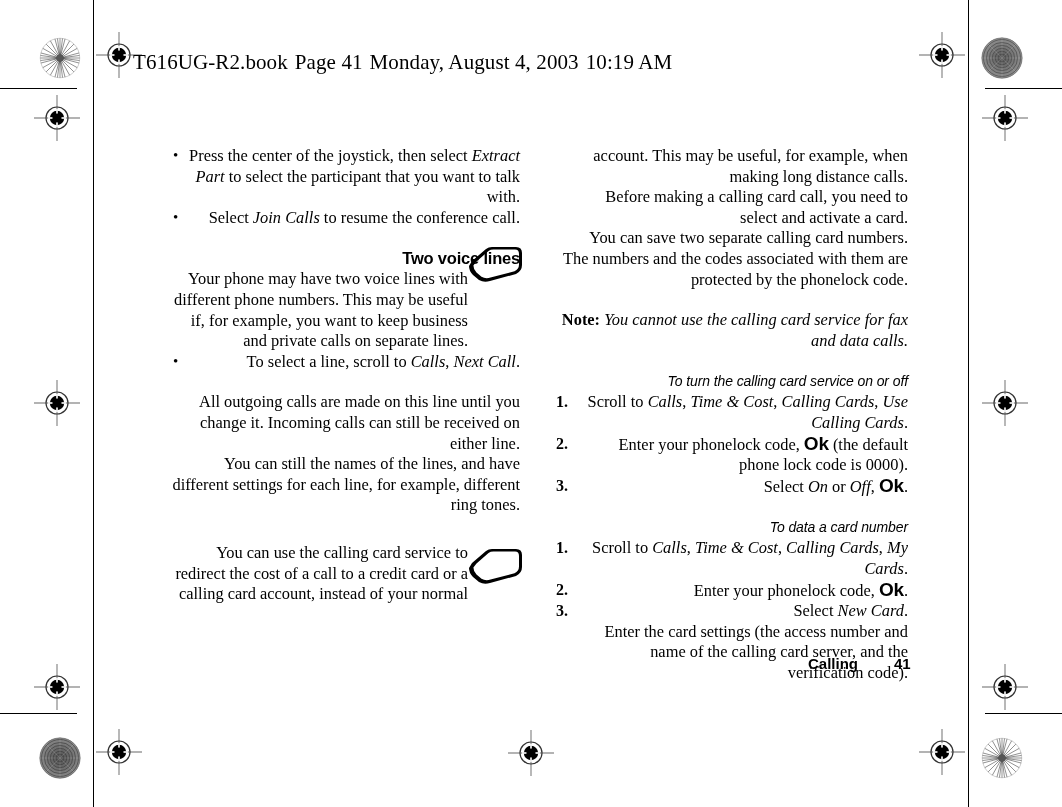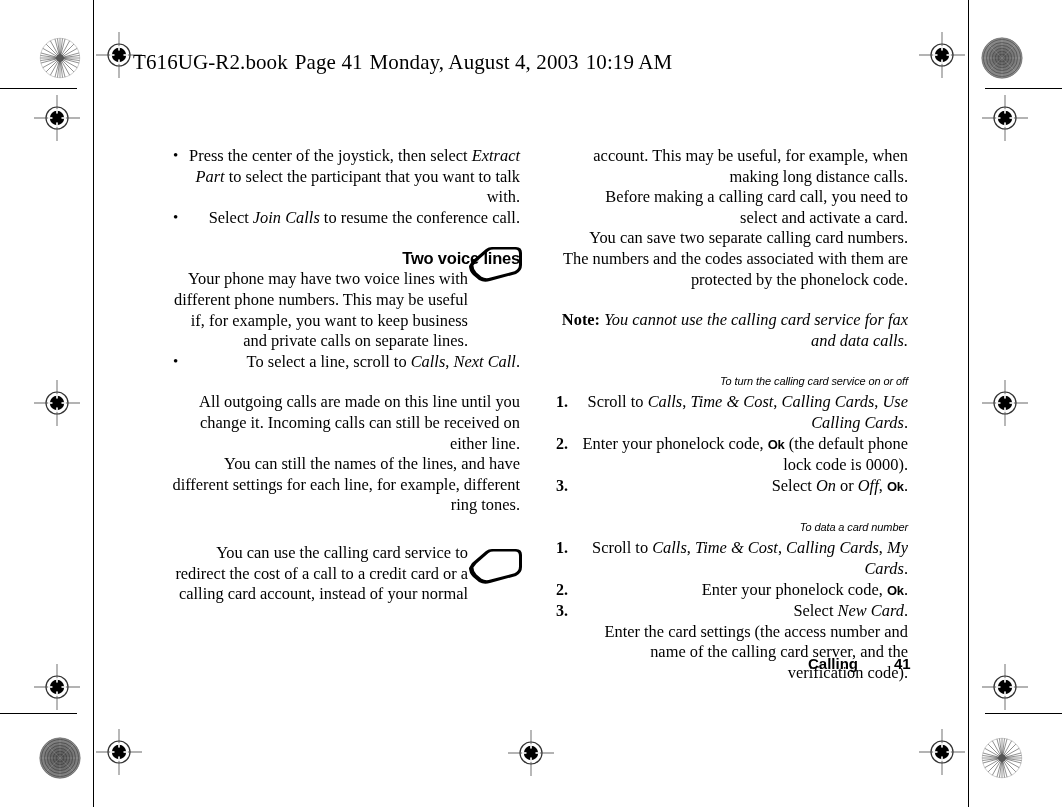--- a/index.html
+++ b/index.html
@@ -108,32 +108,32 @@
     font-weight: bold;
     font-size: 16.5px;
     line-height: 21px;
     margin: 0;
     letter-spacing: -0.2px;
   }
   h4.proc {
     font-family: "Liberation Sans", sans-serif;
     font-style: italic;
     font-weight: normal;
-    font-size: 11px;
+    font-size: 14px;
     line-height: 21px;
     margin: 0 0 0 10px;
     letter-spacing: -0.1px;
   }
 
   i, .it { font-style: italic; }
   .nb { font-weight: bold; }
   .key {
     font-family: "Liberation Sans", sans-serif;
     font-weight: bold;
-    font-size: 13px;
+    font-size: 19px;
     letter-spacing: -0.2px;
   }
   .gap-md { height: 20px; }
   .gap-lg { height: 27px; }
 
   
   .note-icon {
     position: absolute;
     width: 62px;
     height: 40px;

